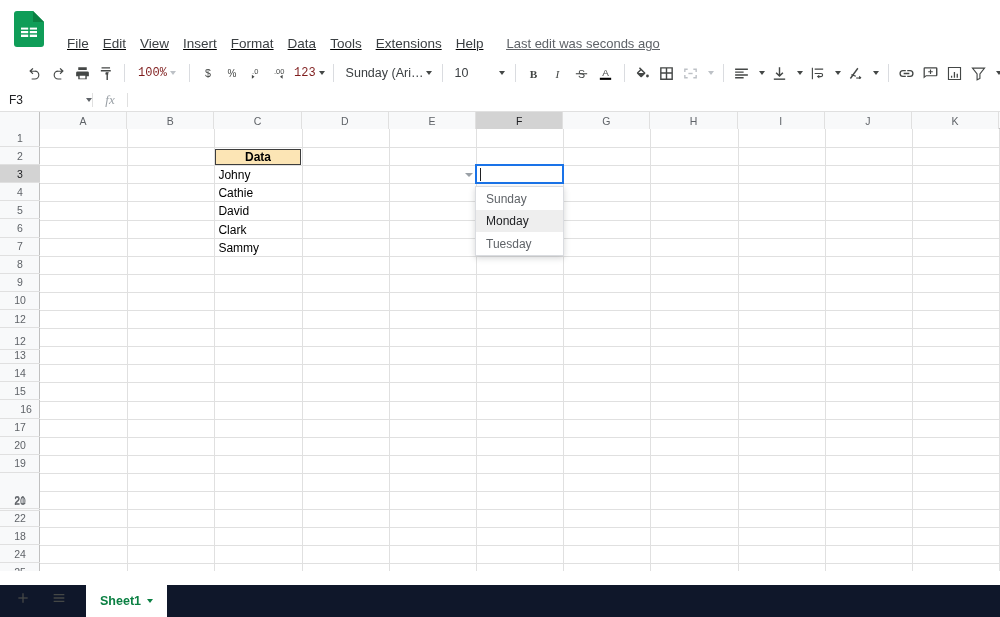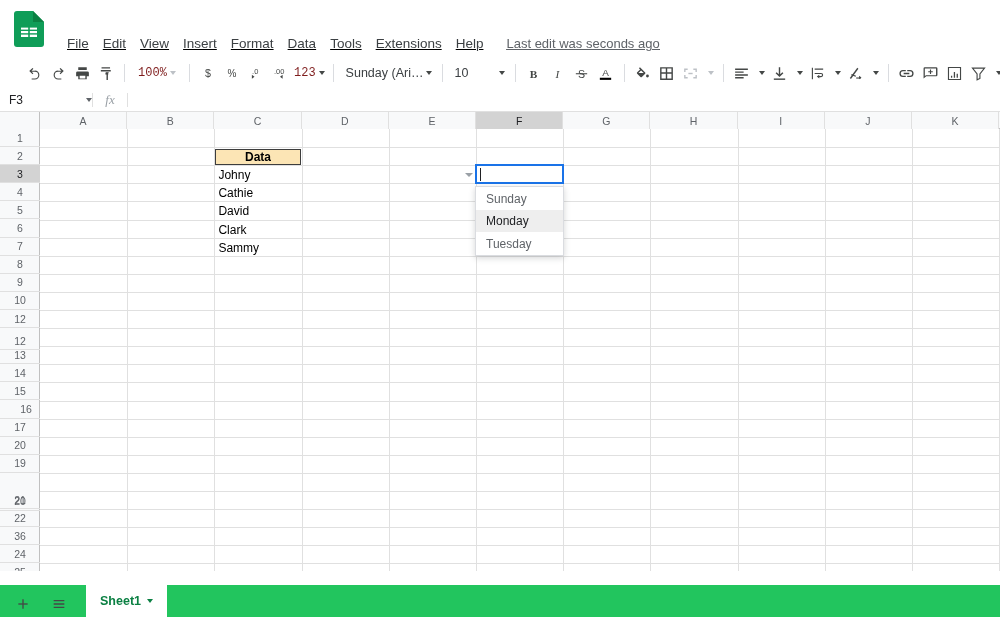--- a/index.html
+++ b/index.html
@@ -176,21 +176,21 @@
   }
   .sg {
     height: 22.5px; display: flex; align-items: center; padding-left: 10px;
     font-size: 12px; color: #5f6368; cursor: pointer; white-space: nowrap;
   }
   .sg.hl { background: #eeeeee; color: #202124; }
 
   
   #bottombar {
     position: absolute; left: 0; top: 585px; width: 1000px; height: 32px;
-    background: #22c55e; display: flex; align-items: flex-end;
+    background: #0f172a; display: flex; align-items: flex-start;
   }
   .bb-btn {
     width: 26px; height: 26px; margin-left: 10px;
     display: flex; align-items: center; justify-content: center;
     border-radius: 50%; cursor: pointer; color: #444746; flex: none;
   }
   .bb-btn svg { display: block; fill: #444746; }
   #sheet-tabs { display: flex; align-items: center; margin-left: 14px; height: 32px; }
   .sheet-tab {
     height: 32px; display: flex; align-items: center; gap: 6px;
@@ -475,21 +475,21 @@
       <div class="rh" style="top: 217.2px;">13</div>
       <div class="rh" style="top: 235.3px;">14</div>
       <div class="rh" style="top: 253.4px;">15</div>
       <div class="rh" style="top: 271.5px; padding-left: 12px;">16</div>
       <div class="rh" style="top: 289.6px;">17</div>
       <div class="rh" style="top: 307.7px;">20</div>
       <div class="rh" style="top: 325.8px;">19</div>
       <div class="rh" style="top: 343.9px; margin-top: 20px;">20</div>
       <div class="rh" style="top: 362px;">21</div>
       <div class="rh" style="top: 380.1px;">22</div>
-      <div class="rh" style="top: 398.2px;">36</div>
+      <div class="rh" style="top: 398.2px;">18</div>
       <div class="rh" style="top: 416.3px;">24</div>
       <div class="rh" style="top: 434.4px;">25</div>
     </div>
 
   <div id="cells">
       <div class="hline" style="top: 434.4px;"></div>
       <div class="hline" style="top: 416.3px;"></div>
       <div class="hline" style="top: 398.2px;"></div>
       <div class="hline" style="top: 380.1px;"></div>
       <div class="hline" style="top: 362px;"></div>

